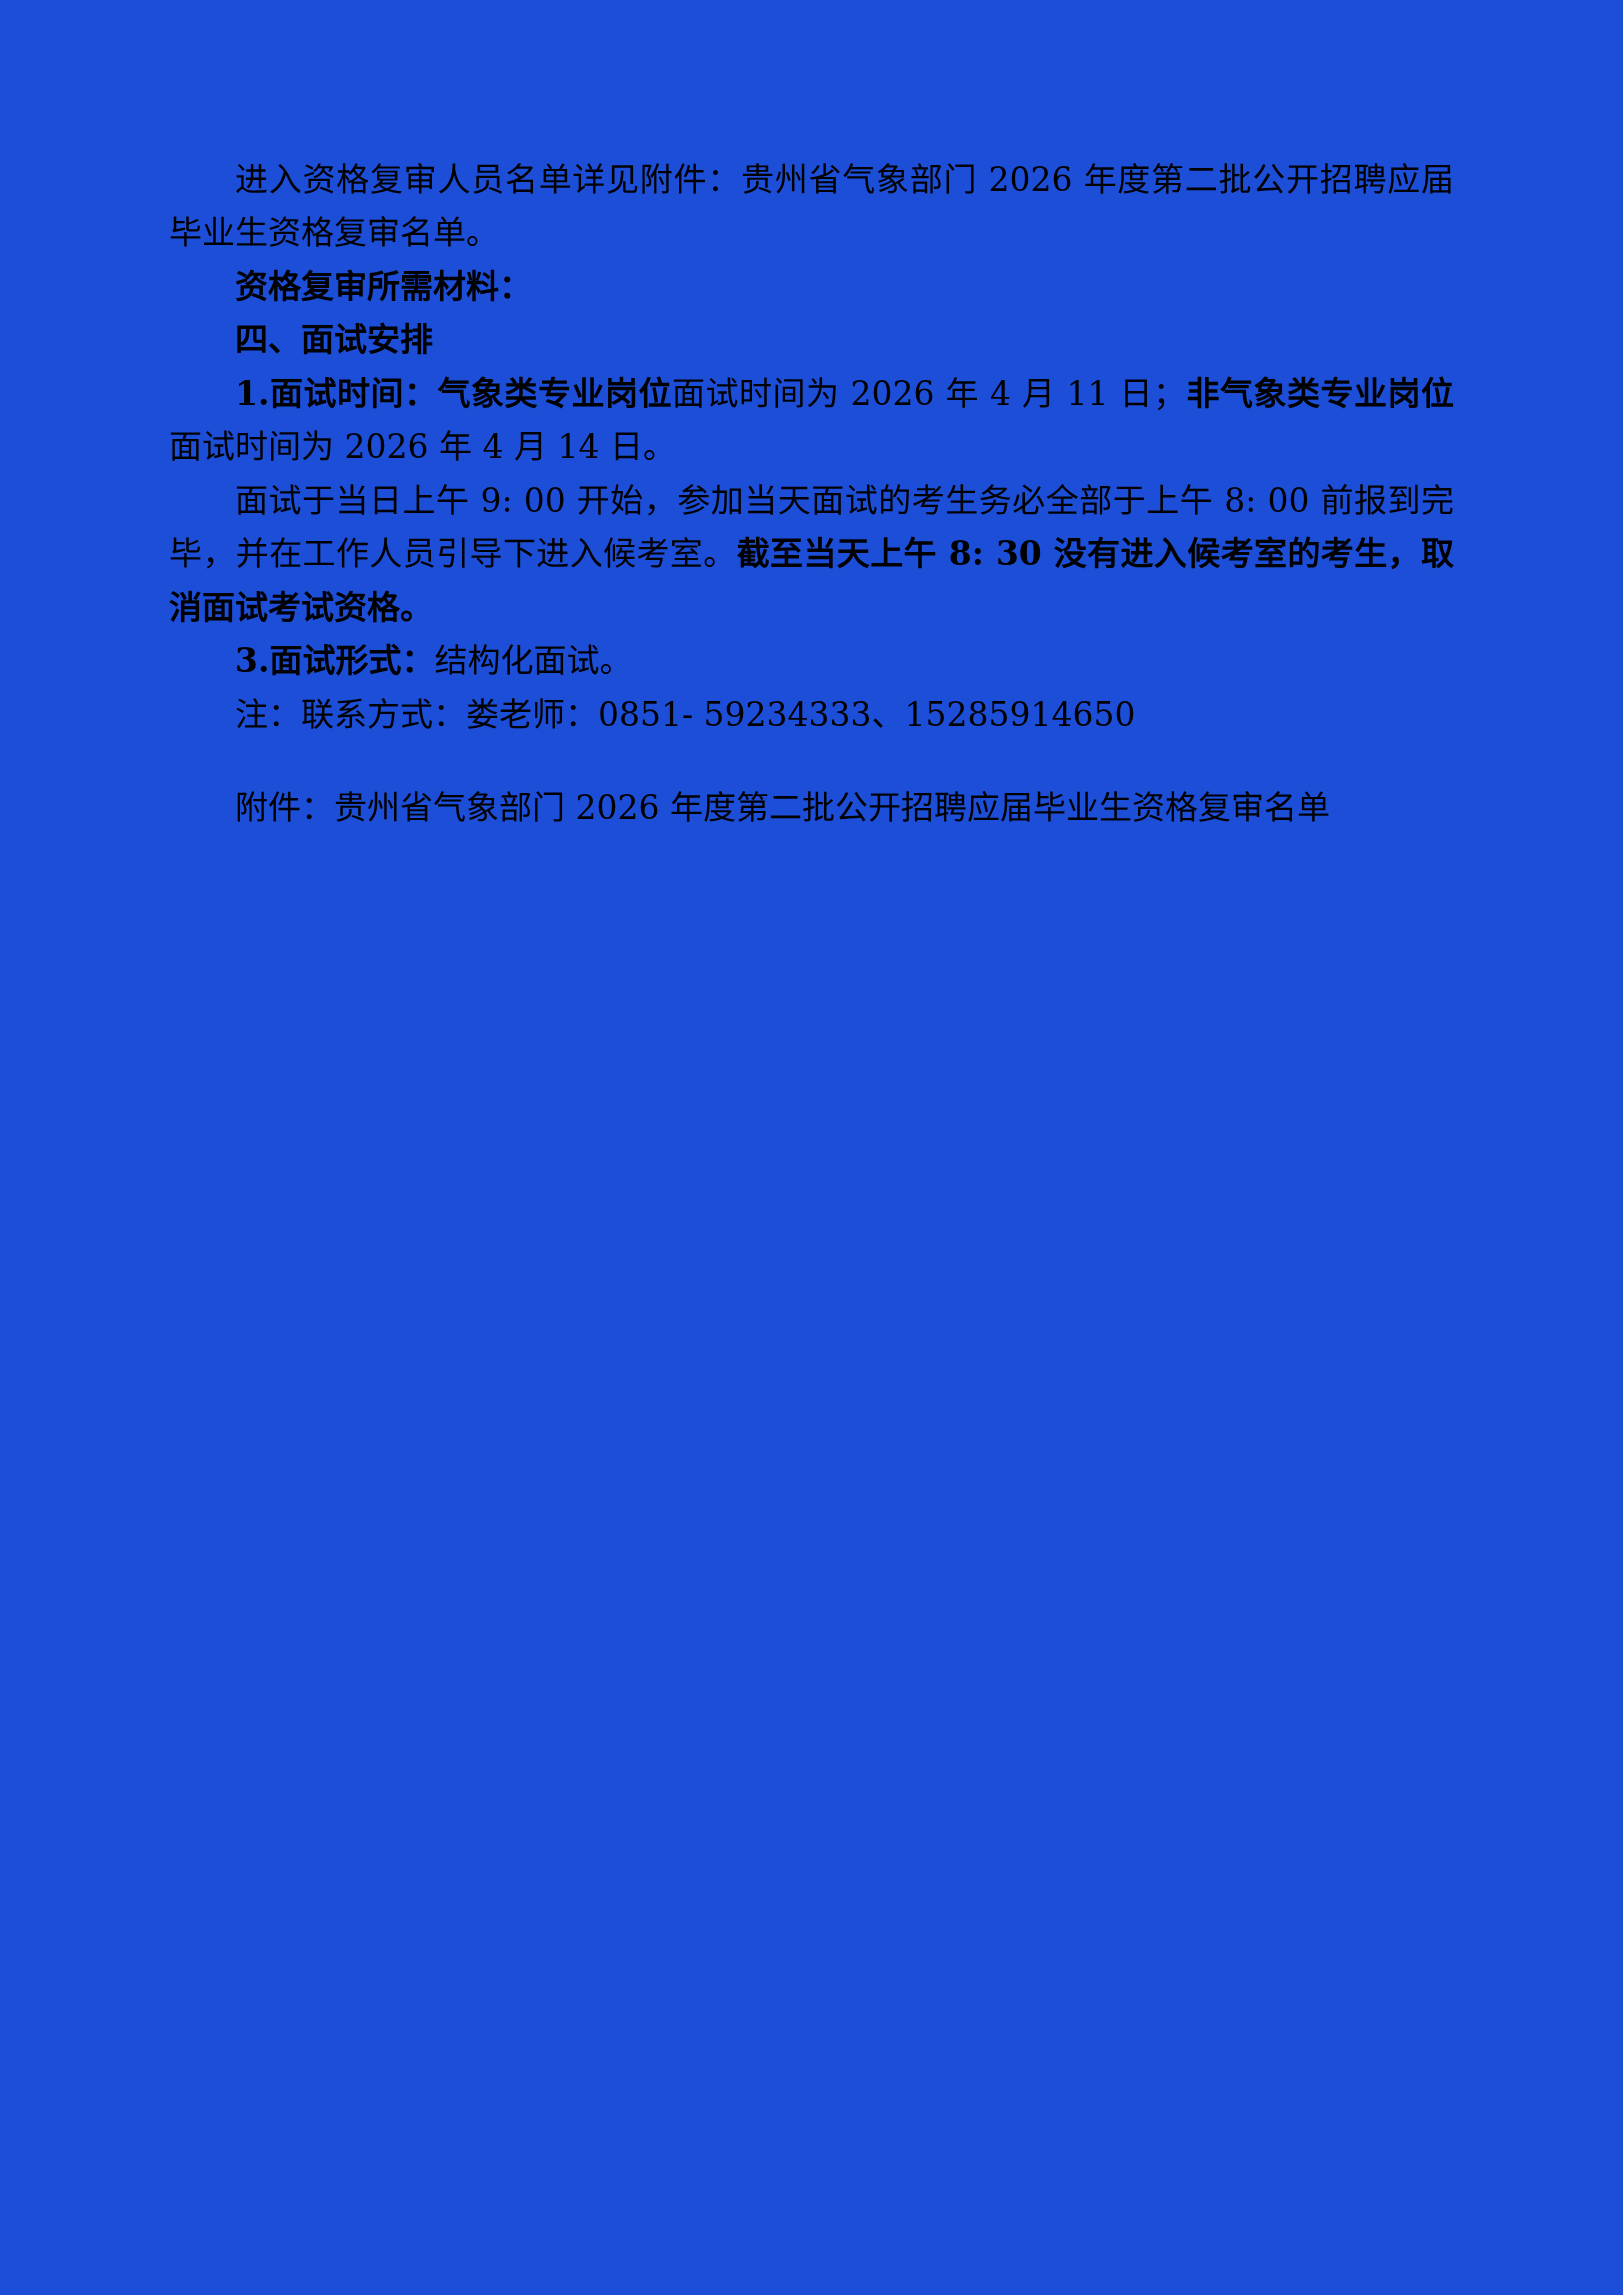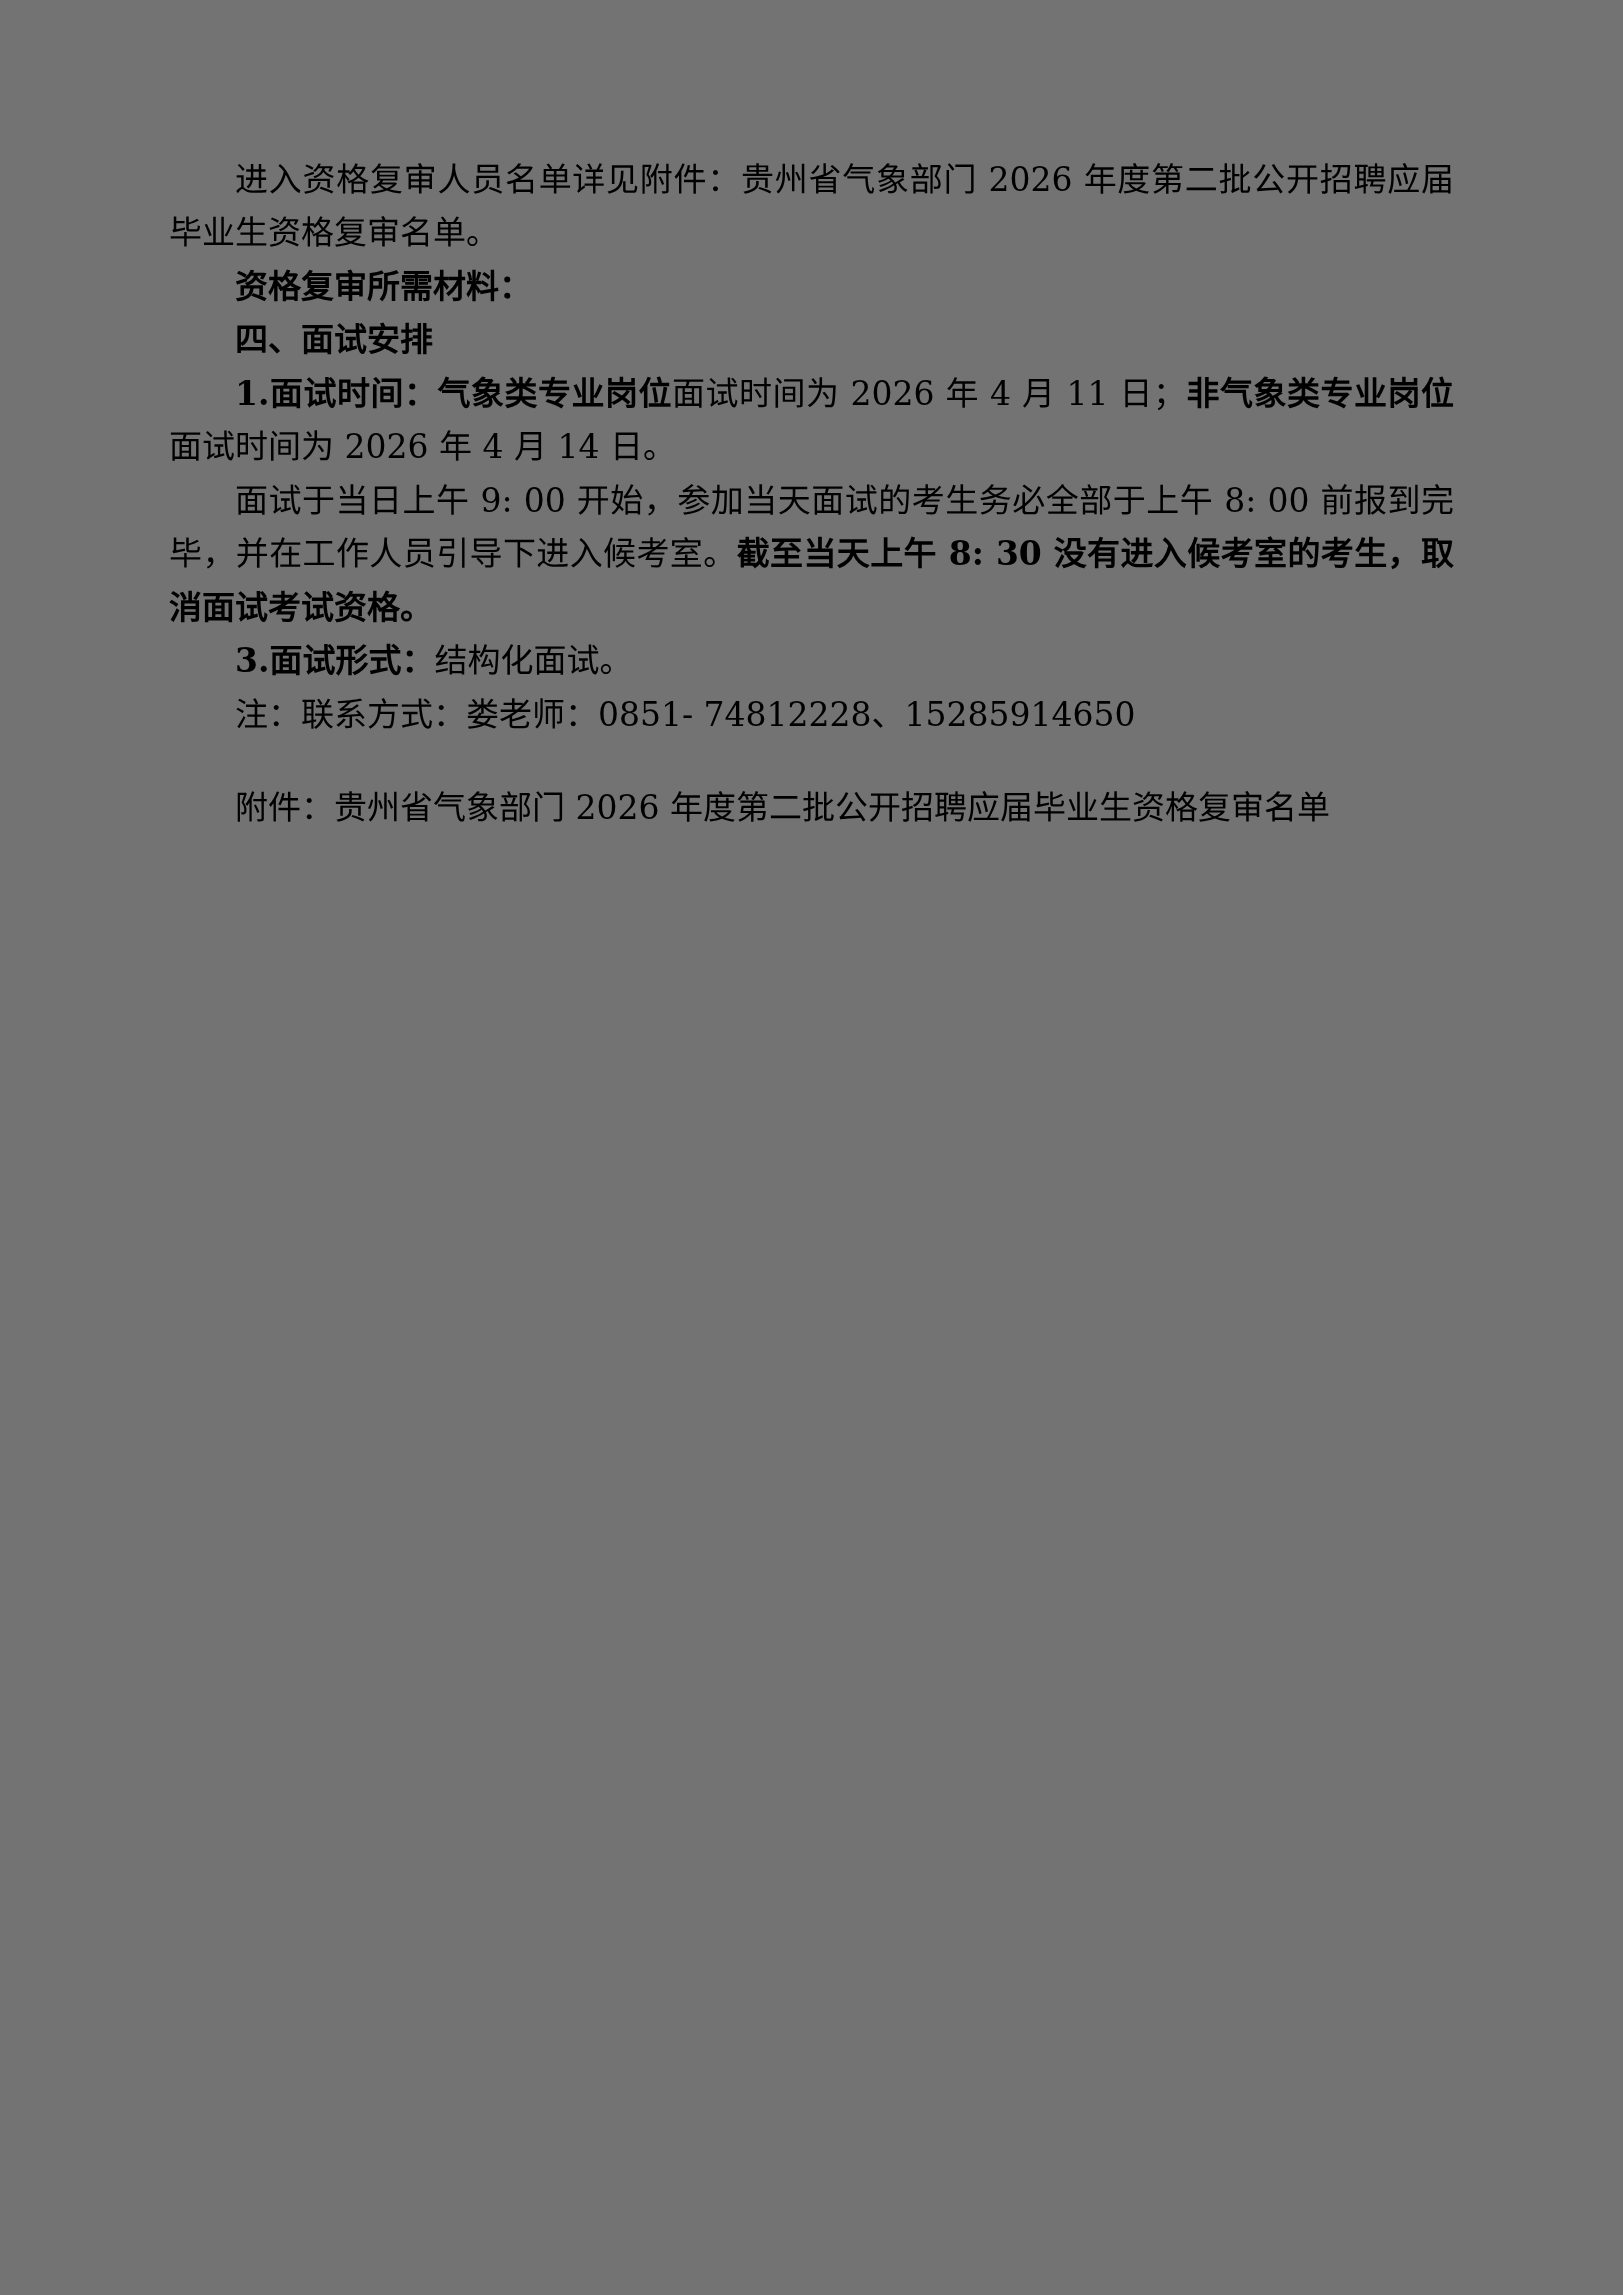--- a/index.html
+++ b/index.html
@@ -11,21 +11,21 @@
   body {
     width: 1623px;
     font-family: "DejaVu Serif", "Liberation Serif", serif;
     color: #000000;
     -webkit-font-smoothing: antialiased;
   }
   .page {
     position: relative;
     width: 1623px;
     height: 2295px;
-    background: #737373;
+    background: #1d4ed8;
     box-sizing: border-box;
     padding: 153px 169px 0 169px;
   }
   .doc-body {
     font-size: 33px;
     line-height: 1.62;
     text-align: justify;
     text-justify: inter-ideograph;
   }
   p {
@@ -46,18 +46,18 @@
 <body>
 
 <div class="page">
   <div class="doc-body" id="doc-body">
       <p class="indent"><span>进入资格复审人员名单详见附件：贵州省气象部门 2026 年度第二批公开招聘应届毕业生资格复审名单。</span></p>
       <p class="indent"><span class="seg-bold">资格复审所需材料：</span></p>
       <p class="indent"><span class="seg-bold">四、面试安排</span></p>
       <p class="indent"><span class="seg-bold">1.面试时间：</span><span class="seg-bold">气象类专业岗位</span><span>面试时间为 2026 年 4 月 11 日；</span><span class="seg-bold">非气象类专业岗位</span><span>面试时间为 2026 年 4 月 14 日。</span></p>
       <p class="indent"><span>面试于当日上午 9: 00 开始，参加当天面试的考生务必全部于上午 8: 00 前报到完毕，并在工作人员引导下进入候考室。</span><span class="seg-bold">截至当天上午 8: 30 没有进入候考室的考生，取消面试考试资格。</span></p>
       <p class="indent"><span class="seg-bold">3.面试形式：</span><span>结构化面试。</span></p>
-      <p class="indent"><span>注：联系方式：娄老师：0851- 74812228、15285914650</span></p>
+      <p class="indent"><span>注：联系方式：娄老师：0851- 59234333、15285914650</span></p>
       <div class="spacer-lg"></div>
       <p class="indent"><span>附件：贵州省气象部门 2026 年度第二批公开招聘应届毕业生资格复审名单</span></p>
     </div>
 </div>
 
 
 </body></html>

